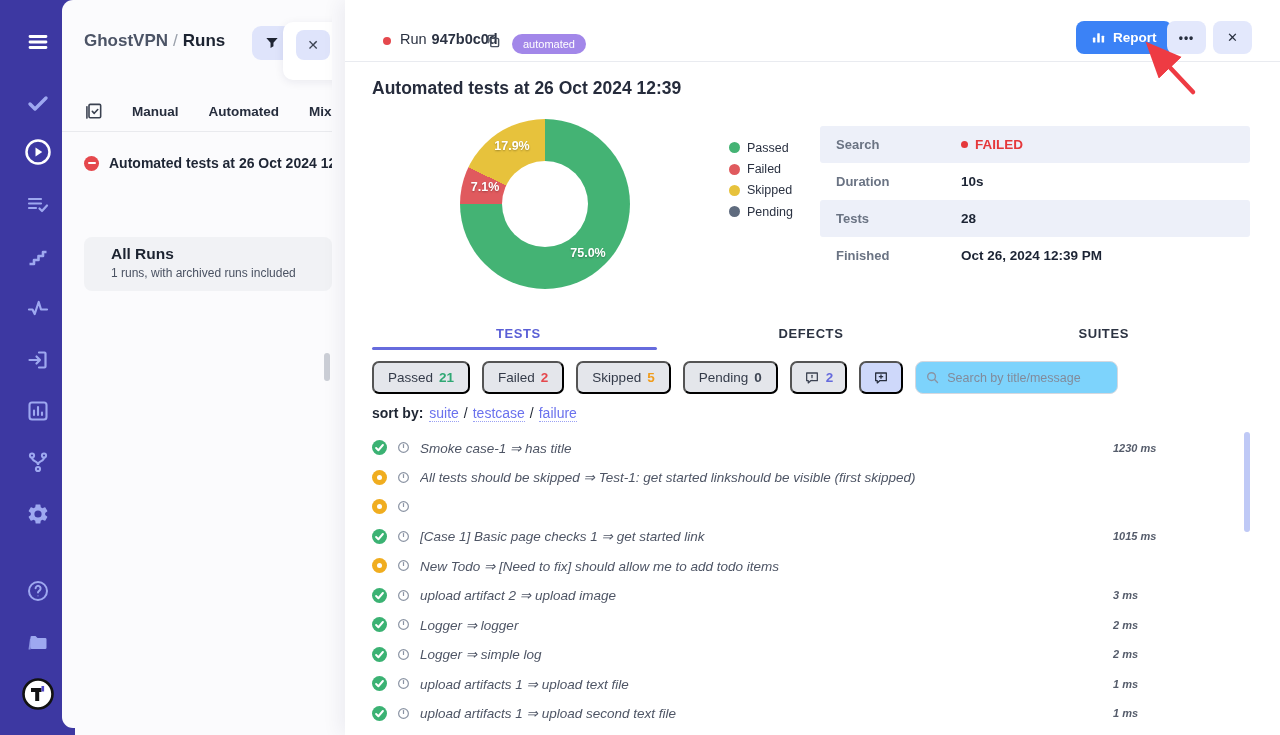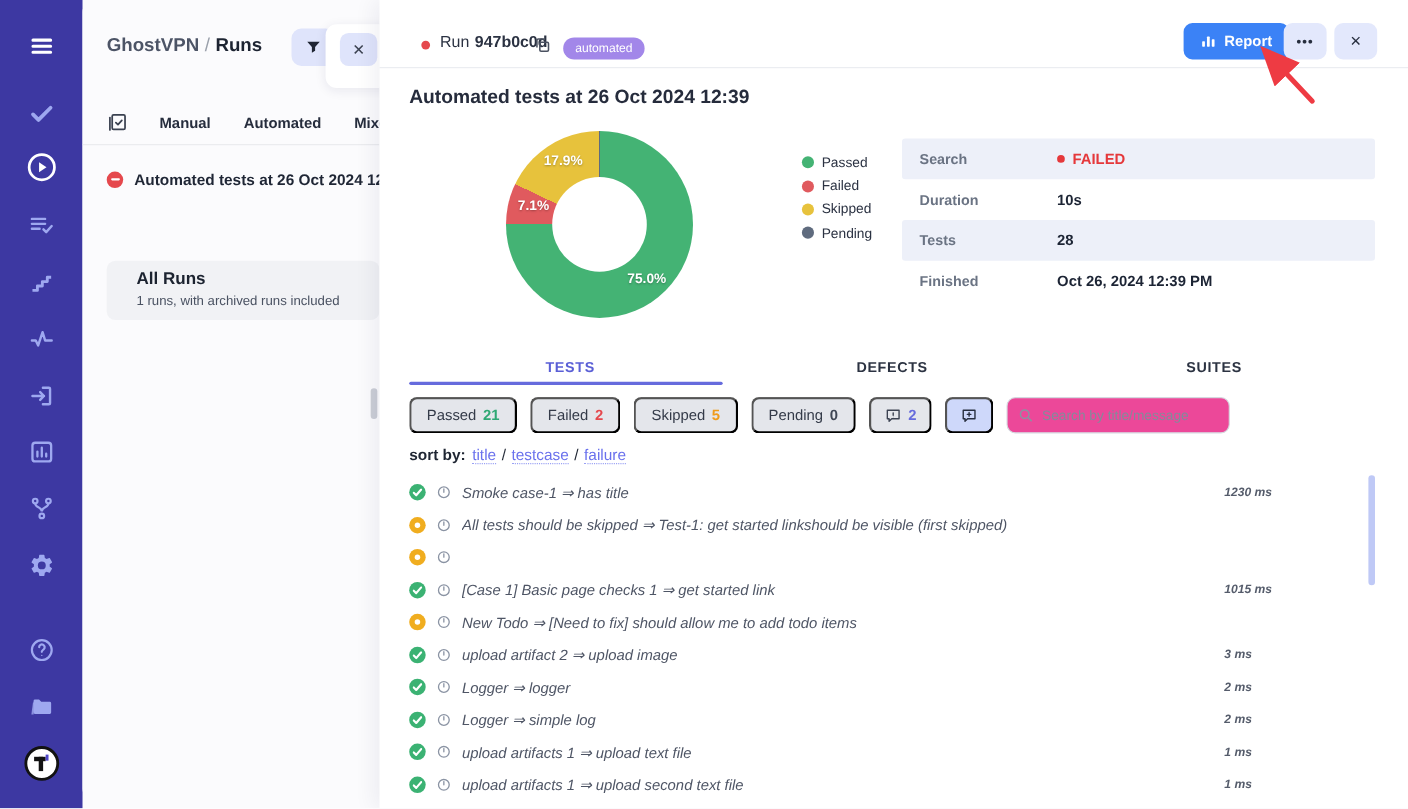--- a/index.html
+++ b/index.html
@@ -6,21 +6,21 @@
   html,body { width:1280px; height:735px; }
   body { font-family:"Liberation Sans", sans-serif; background:#fbfbfd; overflow:hidden; }
   .stage { position:relative; width:1280px; height:735px; overflow:hidden; background:#fbfbfd; }
 
   
   .sidebar { position:absolute; left:0; top:0; width:75px; height:735px; background:#3d38a2; z-index:5; }
   .sb-ic { position:absolute; left:50%; transform:translateX(-50%); color:#9ea8f0; cursor:pointer; }
   .sb-ic svg { display:block; }
 
   
-  .left-panel { position:absolute; left:75px; top:0; width:270px; height:728px; background:#fbfbfd; overflow:hidden; z-index:6;border-radius:11px; }
+  .left-panel { position:absolute; left:62px; top:0; width:270px; height:728px; background:#fbfbfd; overflow:hidden; z-index:6;border-radius:11px; }
   .breadcrumb { position:absolute; left:22px; top:31px; font-size:17px; font-weight:bold; white-space:nowrap; }
   .bc-project { color:#4c5466; }
   .bc-sep { color:#9aa0ab; font-weight:normal; padding:0 5px; }
   .bc-page { color:#1c2331; }
   .filter-btn { position:absolute; left:190px; top:26px; width:40px; height:34px; background:#dfe4fb; border:none; border-radius:9px; display:flex; align-items:center; justify-content:center; cursor:pointer; }
   .close-card { position:absolute; left:221px; top:22px; width:124px; height:58px; background:#ffffff; border-radius:10px; box-shadow:0 2px 10px rgba(30,30,80,.08); }
   .panel-close-btn { position:absolute; left:13px; top:8px; width:34px; height:30px; background:#dfe4fb; border:none; border-radius:8px; color:#3c4352; font-size:14px; cursor:pointer; }
   .lp-tabs { position:absolute; left:22px; top:101px; display:flex; align-items:center; gap:30px; white-space:nowrap; }
   .lp-tab-ic { margin-right:-2px; color:#3a4150; display:flex; }
   .lp-tab { font-size:13.5px; font-weight:bold; color:#262d3d; cursor:pointer; }
@@ -74,21 +74,21 @@
   .results-tabs { position:absolute; left:27px; top:256px; width:878px; display:flex; }
   .rtab { flex:1; text-align:center; font-size:13px; font-weight:bold; letter-spacing:.6px; color:#2c3342; padding:8px 0 14px; cursor:pointer; }
   .rtab.active { color:#5a5fd6; }
   .rtab-underline { position:absolute; left:27px; top:285px; width:285px; height:3px; background:#666bdd; border-radius:2px; }
 
   .chips-row { position:absolute; left:27px; top:299px; display:flex; gap:12px; align-items:center; }
   .chip { height:33px; display:flex; align-items:center; padding:0 14px; background:#e4e6eb; border-radius:7px; font-size:13.5px; color:#343b49; cursor:pointer; white-space:nowrap; gap:6px; }
   .chip .cnt { font-weight:bold; }
   .chip.icon-chip { padding:0 12px; color:#3c4352; }
   .chip.plus-chip { background:#ced8fa; padding:0 12px; }
-  .search-box { width:203px; height:33px; border:1px solid #d5d8df; border-radius:8px; background:#ec4899; display:flex; align-items:center; padding:0 9px; gap:7px; }
+  .search-box { width:203px; height:33px; border:1px solid #d5d8df; border-radius:8px; background:#7dd3fc; display:flex; align-items:center; padding:0 9px; gap:7px; }
   .search-box input { border:none; outline:none; flex:1; font-size:12.5px; color:#2b3242; background:transparent; font-family:inherit; min-width:0; }
   .search-box input::placeholder { color:#828b9b; }
 
   .sort-row { position:absolute; left:27px; top:343px; font-size:14px; color:#1f2633; font-weight:bold; }
   .sort-link { color:#6a71ed; font-weight:normal; text-decoration:none; border-bottom:1.5px dotted #9aa1f4; cursor:pointer; margin:0 2px; }
   .sort-sep { color:#1f2633; font-weight:normal; padding:0 3px; }
 
   .test-list { position:absolute; left:27px; top:371px; width:878px; }
   .test-row { display:flex; align-items:center; height:29.5px; cursor:pointer; }
   .t-status { width:15px; height:15px; border-radius:50%; flex:0 0 auto; position:relative; }
@@ -360,21 +360,21 @@
                 <circle cx="10.5" cy="10.5" r="6.2"></circle>
                 <path d="M15.3 15.3L20 20"></path>
               </svg>
           </span>
           <input type="text" placeholder="Search by title/message" style="">
         </div>
       </div>
 
       <div class="sort-row">
         <span>sort by:</span>
-        <span id="sort-links"><span class="sort-link">title</span><span class="sort-sep">/</span><span class="sort-link">testcase</span><span class="sort-sep">/</span><span class="sort-link">failure</span></span>
+        <span id="sort-links"><span class="sort-link">suite</span><span class="sort-sep">/</span><span class="sort-link">testcase</span><span class="sort-sep">/</span><span class="sort-link">failure</span></span>
       </div>
 
       <div class="test-list" id="test-list">
           <div class="test-row">
     <span class="t-status passed">
               <svg width="9" height="8" viewBox="0 0 12 10" fill="none" stroke="#fff" stroke-width="2.6" stroke-linecap="round" stroke-linejoin="round">
                 <path d="M1.5 5l3 3 6-7"></path>
               </svg>
             </span>
     <span class="t-clock">

